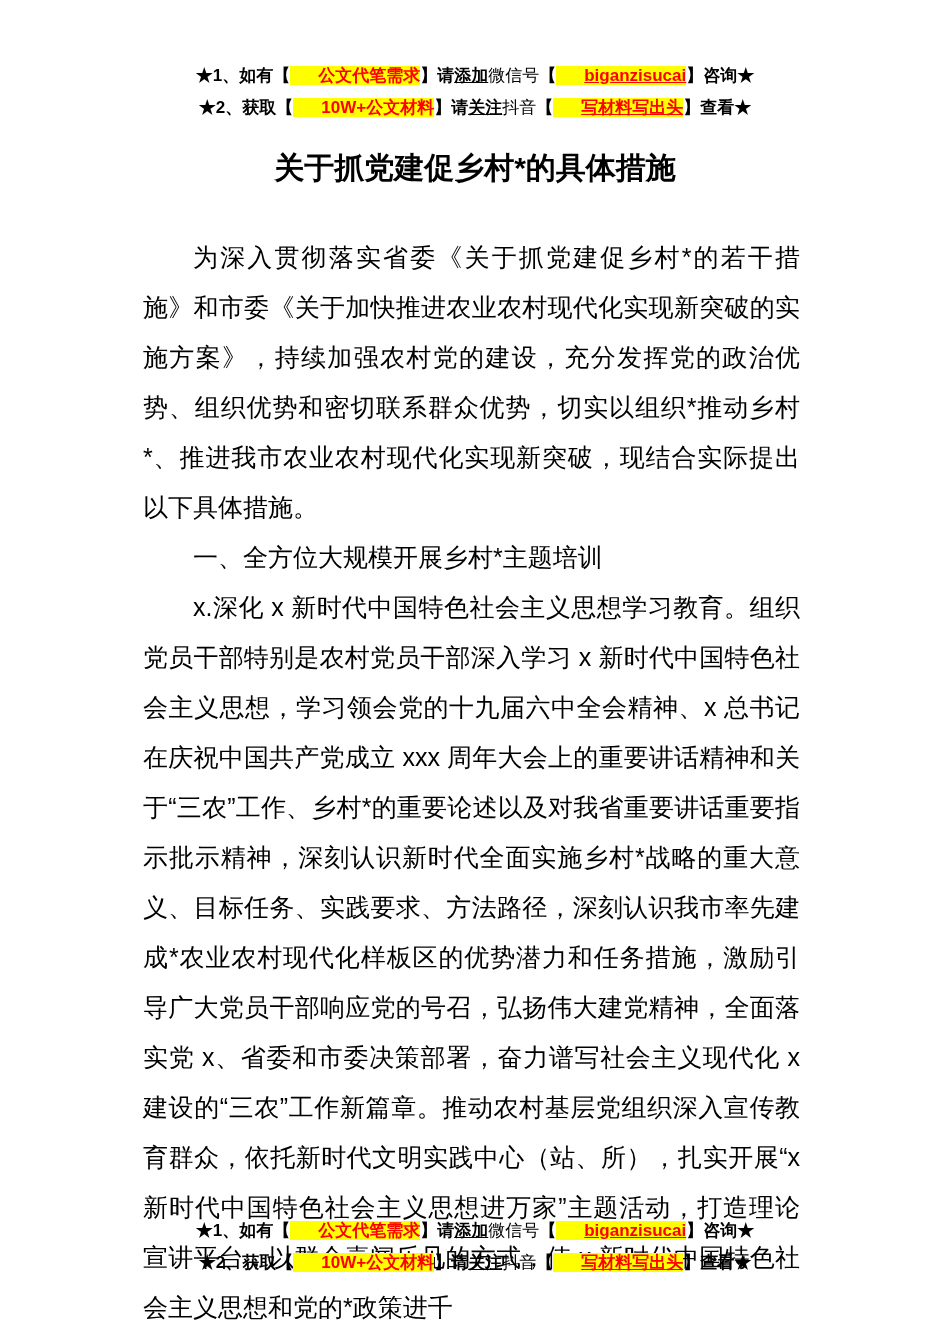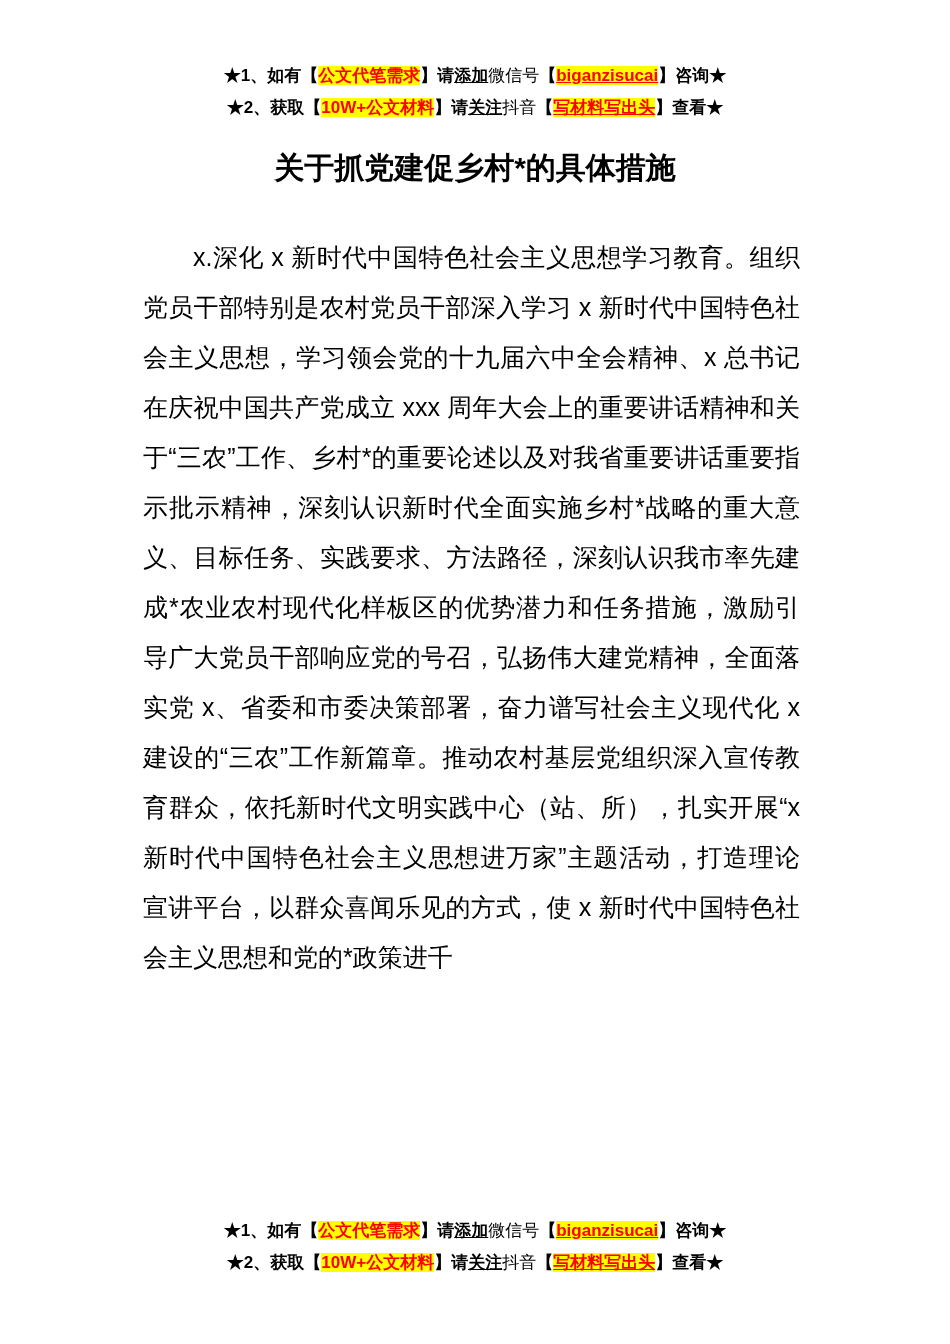--- a/index.html
+++ b/index.html
@@ -24,20 +24,21 @@
   .banner-bottom {
     position: absolute;
     top: 1215px;
     left: 0;
     width: 100%;
   }
   .seg-b { font-weight: bold; }
   .seg-hl {
     color: var(--hl-color, #ff0000);
     background: var(--hl-bg, #ffff00);
+    padding-left: 28px;
   }
   .seg-u { text-decoration: underline; }
   .doc-title {
     font-size: 30px;
     font-weight: bold;
     text-align: center;
     margin: 24px 0 10px 0;
     line-height: 40px;
   }
   .content {
@@ -52,19 +53,21 @@
 <body style="--hl-bg: #ffff00; --hl-color: #ff0000;">
 
 <div class="banner banner-top">
   <div><span class="seg-b">★1、如有【</span><span class="seg-b seg-hl">公文代笔需求</span><span class="seg-b">】请</span><span class="seg-b seg-u">添加</span><span>微信号</span><span class="seg-b">【</span><span class="seg-b seg-hl seg-u">biganzisucai</span><span class="seg-b">】咨询★</span></div>
   <div><span class="seg-b">★2、获取【</span><span class="seg-b seg-hl">10W+公文材料</span><span class="seg-b">】请</span><span class="seg-b seg-u">关注</span><span>抖音</span><span class="seg-b">【</span><span class="seg-b seg-hl seg-u">写材料写出头</span><span class="seg-b">】查看★</span></div>
 </div>
 
 <h1 class="doc-title">关于抓党建促乡村*的具体措施</h1>
 
 <div class="content">
+  <p>为深入贯彻落实省委《关于抓党建促乡村*的若干措施》和市委《关于加快推进农业农村现代化实现新突破的实施方案》，持续加强农村党的建设，充分发挥党的政治优势、组织优势和密切联系群众优势，切实以组织*推动乡村*、推进我市农业农村现代化实现新突破，现结合实际提出以下具体措施。</p>
+  <p>一、全方位大规模开展乡村*主题培训</p>
   <p>x.深化 x 新时代中国特色社会主义思想学习教育。组织党员干部特别是农村党员干部深入学习 x 新时代中国特色社会主义思想，学习领会党的十九届六中全会精神、x 总书记在庆祝中国共产党成立 xxx 周年大会上的重要讲话精神和关于“三农”工作、乡村*的重要论述以及对我省重要讲话重要指示批示精神，深刻认识新时代全面实施乡村*战略的重大意义、目标任务、实践要求、方法路径，深刻认识我市率先建成*农业农村现代化样板区的优势潜力和任务措施，激励引导广大党员干部响应党的号召，弘扬伟大建党精神，全面落实党 x、省委和市委决策部署，奋力谱写社会主义现代化 x 建设的“三农”工作新篇章。推动农村基层党组织深入宣传教育群众，依托新时代文明实践中心（站、所），扎实开展“x 新时代中国特色社会主义思想进万家”主题活动，打造理论宣讲平台，以群众喜闻乐见的方式，使 x 新时代中国特色社会主义思想和党的*政策进千</p>
 </div>
 
 <div class="banner banner-bottom">
   <div><span class="seg-b">★1、如有【</span><span class="seg-b seg-hl">公文代笔需求</span><span class="seg-b">】请</span><span class="seg-b seg-u">添加</span><span>微信号</span><span class="seg-b">【</span><span class="seg-b seg-hl seg-u">biganzisucai</span><span class="seg-b">】咨询★</span></div>
   <div><span class="seg-b">★2、获取【</span><span class="seg-b seg-hl">10W+公文材料</span><span class="seg-b">】请</span><span class="seg-b seg-u">关注</span><span>抖音</span><span class="seg-b">【</span><span class="seg-b seg-hl seg-u">写材料写出头</span><span class="seg-b">】查看★</span></div>
 </div>
 
 </body></html>

